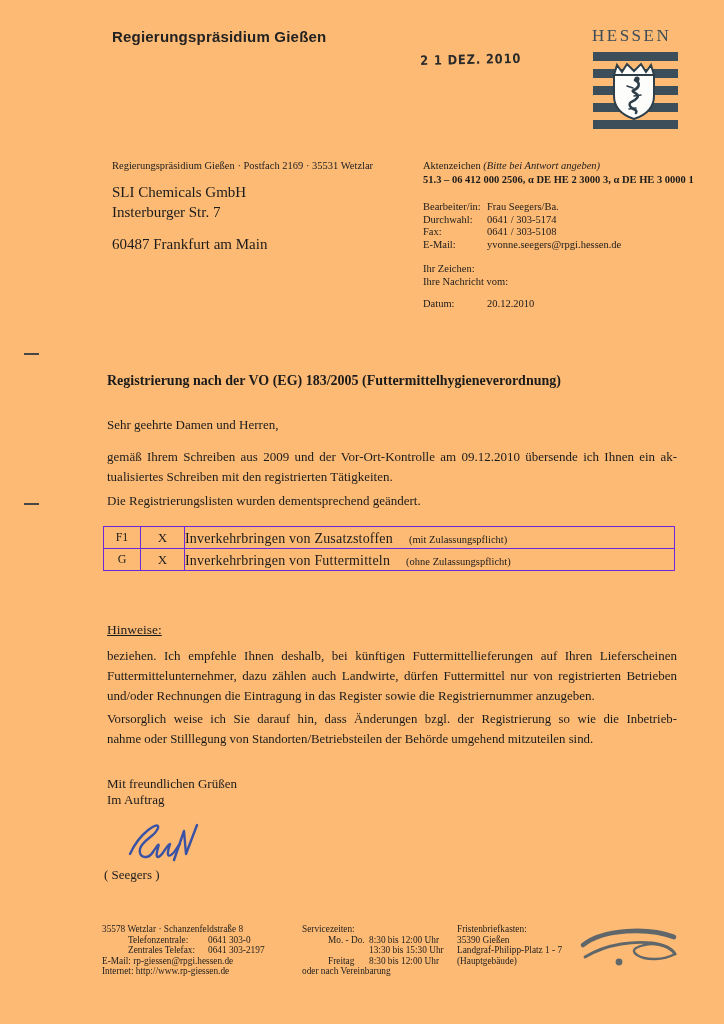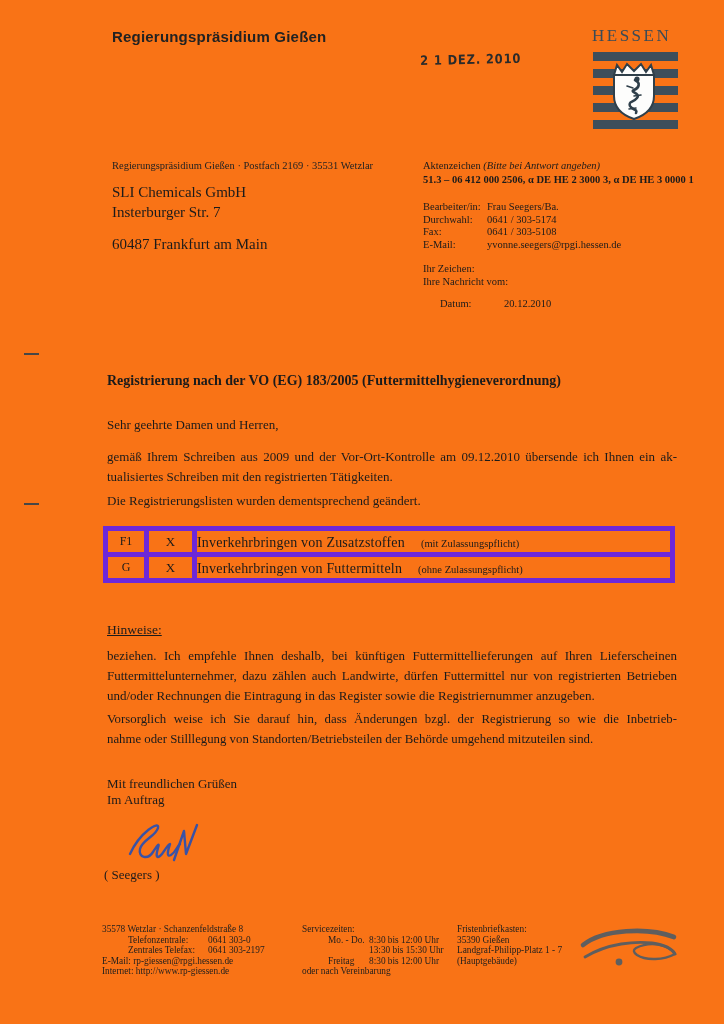--- a/index.html
+++ b/index.html
@@ -1,18 +1,18 @@
 <!DOCTYPE html>
 <html lang="de"><head>
 <meta charset="utf-8">
 <style>
   html,body{margin:0;padding:0;background:#d9d9d6;}
   .page{
     position:relative;width:724px;height:1024px;margin:0 auto;
-    background:#f97316;color:#1b1b1b;overflow:hidden;
+    background:#fdba74;color:#1b1b1b;overflow:hidden;
     font-family:"Liberation Serif","DejaVu Serif",serif;
   }
   .abs{position:absolute;}
 
   
   .header-title{left:112px;top:28px;font-family:"Liberation Sans","DejaVu Sans",sans-serif;
     font-weight:bold;font-size:15px;letter-spacing:.2px;color:#222;}
   .stamp{left:420px;top:53px;width:110px;font-family:"DejaVu Sans",sans-serif;
     font-size:13px;font-weight:600;letter-spacing:1px;color:#2b2b2b;
     transform:rotate(-1.2deg) scaleX(.88);transform-origin:left top;white-space:nowrap;}
@@ -27,34 +27,34 @@
   .sender-line{left:112px;top:160px;font-size:10.5px;color:#222;}
   .recipient{left:112px;top:182px;font-size:15px;line-height:20px;}
   .recipient .city{margin-top:12px;}
   .info{left:423px;top:160px;width:290px;font-size:10.5px;line-height:12.5px;}
   .info .hint{font-style:italic;}
   .info .ref{font-weight:bold;font-size:10.5px;margin-top:1px;white-space:nowrap;}
   .info .rows{margin-top:15px;}
   .info .row{display:flex;}
   .info .row .lbl{width:64px;flex:none;font-family:Liberation Serif, serif;}
   .info .zeichen{margin-top:12px;}
-  .info .datum{margin-top:10px;margin-left:17px;}
+  .info .datum{margin-top:10px;}
 
   .fold-mark{width:15px;height:2px;background:#474747;left:24px;}
 
   
   .subject{left:107px;top:373px;width:576px;font-weight:bold;font-size:14px;}
   .bodytext{left:107px;top:0;width:570px;font-size:13px;}
   .line{height:20px;white-space:nowrap;overflow:visible;}
   .jlines .line{text-align:justify;text-align-last:justify;}
   .jlines .line:last-child{text-align:left;text-align-last:left;}
 
   
   table.reg{position:absolute;left:103px;top:526px;width:572px;border-collapse:collapse;}
-  table.reg td{border:5px solid #6d28d9;height:21px;padding:0;}
+  table.reg td{border:1px solid #6d28d9;height:21px;padding:0;}
   td.c-code{width:36px;text-align:center;font-size:12px;}
   td.c-mark{width:43px;text-align:center;font-size:13px;}
   td.c-act{padding-left:9px;}
   .act{font-size:14px;letter-spacing:.2px;}
   .qual{font-size:10.5px;margin-left:16px;text-align:center;}
 
   .hinweise-h{left:107px;top:622px;font-size:13.5px;text-decoration:underline;}
 
   
   .closing{left:107px;top:776px;font-size:13px;line-height:16px;}

